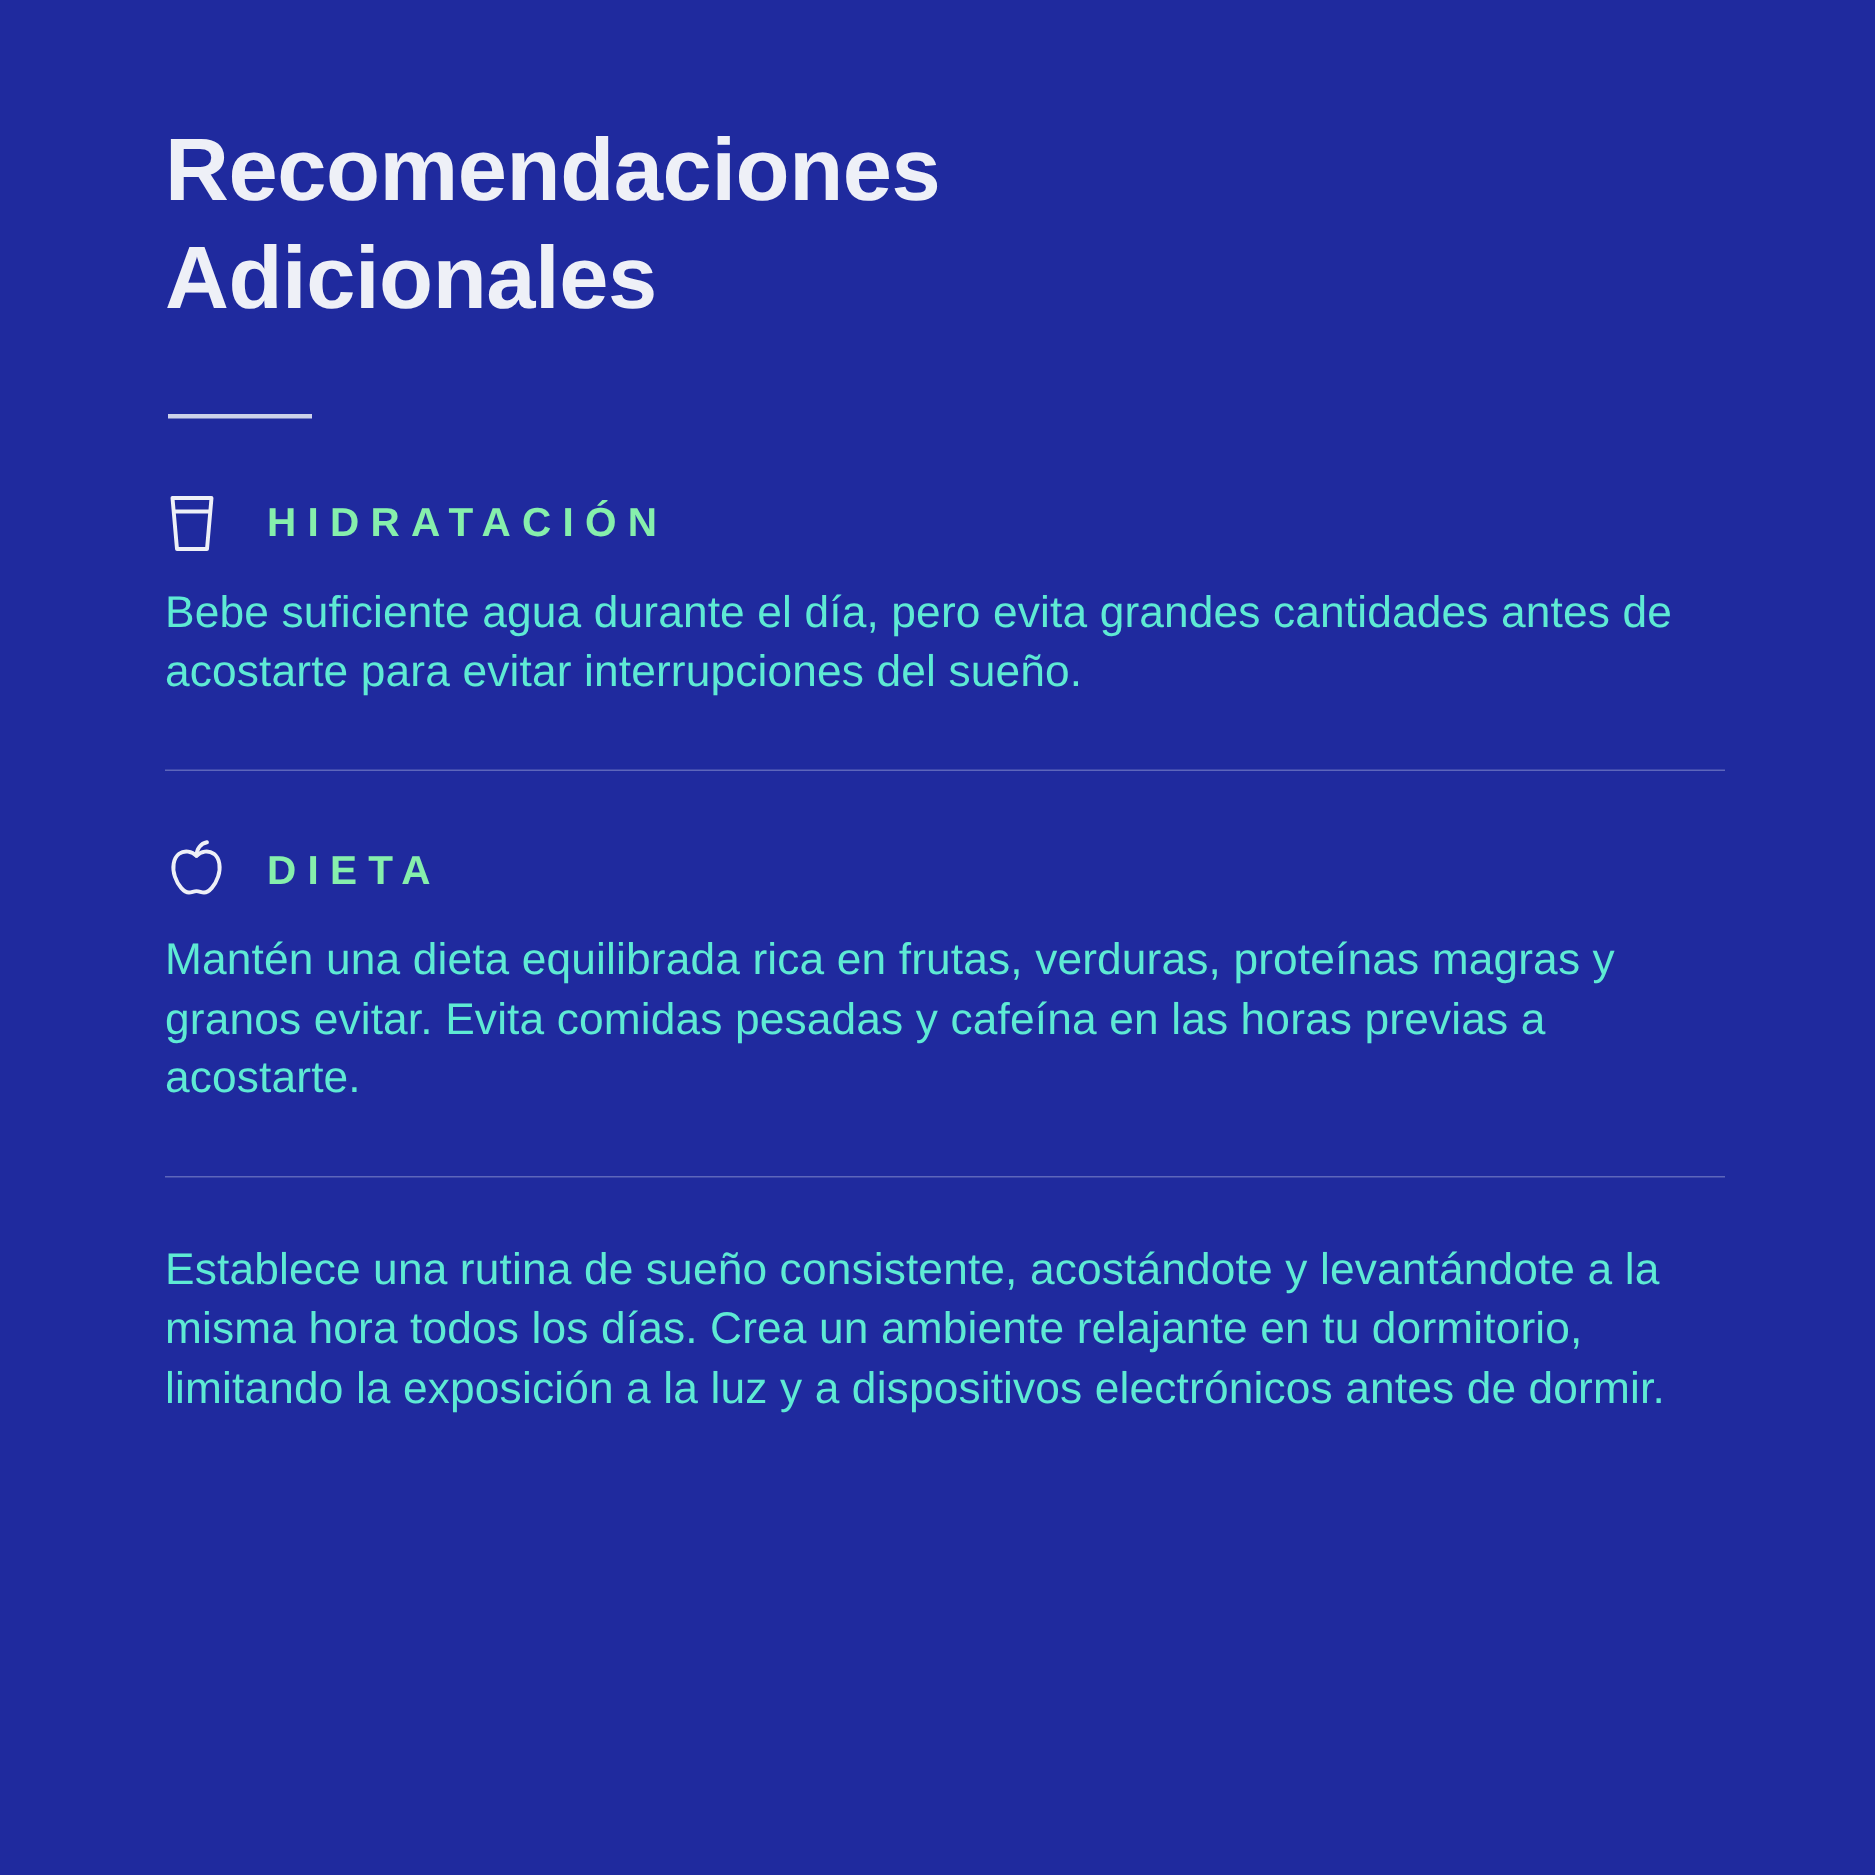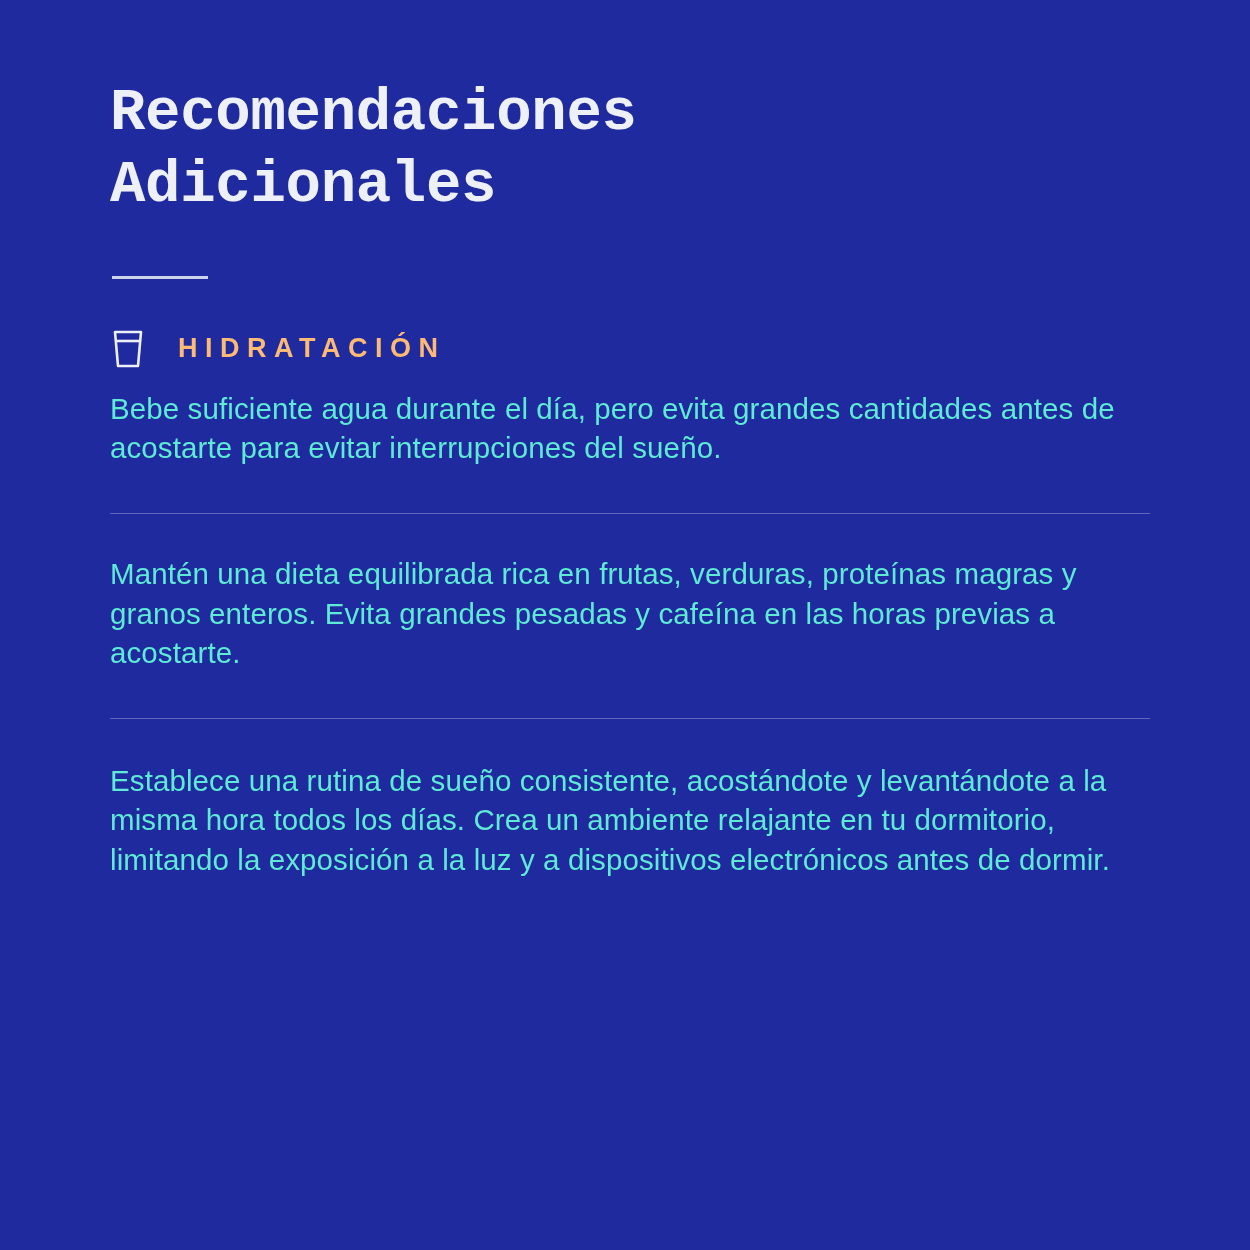--- a/index.html
+++ b/index.html
@@ -22,21 +22,20 @@
   }
   .title {
     color: #eef0f7;
     font-size: 59px;
     line-height: 1.22;
     font-weight: 700;
     letter-spacing: -0.3px;
     margin: 0;
     max-width: 760px;
     white-space: pre-line;
-    font-family: Liberation Mono, monospace;
   }
   .title-rule {
     width: 96px;
     height: 3px;
     background: #ccd2ea;
     margin: 54px 0 0 2px;
   }
   .section {
     margin-top: 44px;
   }
@@ -47,21 +46,21 @@
     height: 52px;
   }
   .icon {
     width: 46px;
     display: flex;
     align-items: center;
     justify-content: flex-start;
     color: #eef0f7;
   }
   .section-label {
-    color: #fdba74;
+    color: #86efac;
     font-size: 27px;
     font-weight: 700;
     letter-spacing: 7.5px;
   }
   .section-body {
     color: #5eead4;
     font-size: 29.5px;
     line-height: 1.33;
     font-weight: 400;
     margin-top: 14px;
@@ -96,21 +95,30 @@
         </svg>
       </span>
       <span class="section-label">HIDRATACIÓN</span>
     </div>
     <p class="section-body">Bebe suficiente agua durante el día, pero evita grandes cantidades antes de acostarte para evitar interrupciones del sueño.</p>
   </div>
 
   <div class="divider"></div>
 
   <div class="section sec-2">
-    <p class="section-body">Mantén una dieta equilibrada rica en frutas, verduras, proteínas magras y granos enteros. Evita grandes pesadas y cafeína en las horas previas a acostarte.</p>
+    <div class="section-head">
+      <span class="icon">
+        <svg width="42" height="46" viewBox="0 0 42 46" fill="none" xmlns="http://www.w3.org/2000/svg">
+          <path d="M21 13.5c-3-3-8-4-11.6-1.3C5.5 15.2 4.6 21.5 6.6 27.4c2 5.9 6 10.6 9.4 10.6 1.9 0 3-0.9 5-0.9s3.1 0.9 5 0.9c3.4 0 7.4-4.7 9.4-10.6 2-5.9 1.1-12.2-2.8-15.2C28.9 9.5 24 10.5 21 13.5Z" stroke="#eef0f7" stroke-width="2.6" stroke-linejoin="round"></path>
+          <path d="M21 13.5c0-4.6 2.8-8.2 7-9" stroke="#eef0f7" stroke-width="2.6" stroke-linecap="round"></path>
+        </svg>
+      </span>
+      <span class="section-label">DIETA</span>
+    </div>
+    <p class="section-body">Mantén una dieta equilibrada rica en frutas, verduras, proteínas magras y granos evitar. Evita comidas pesadas y cafeína en las horas previas a acostarte.</p>
   </div>
 
   <div class="divider"></div>
 
   <div class="section sec-3">
     <p class="section-body">Establece una rutina de sueño consistente, acostándote y levantándote a la misma hora todos los días. Crea un ambiente relajante en tu dormitorio, limitando la exposición a la luz y a dispositivos electrónicos antes de dormir.</p>
   </div>
 
 </div>
 

